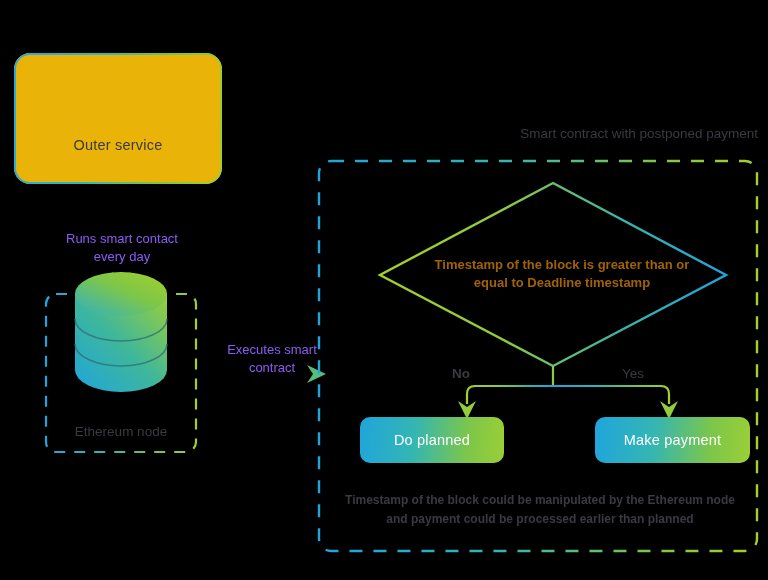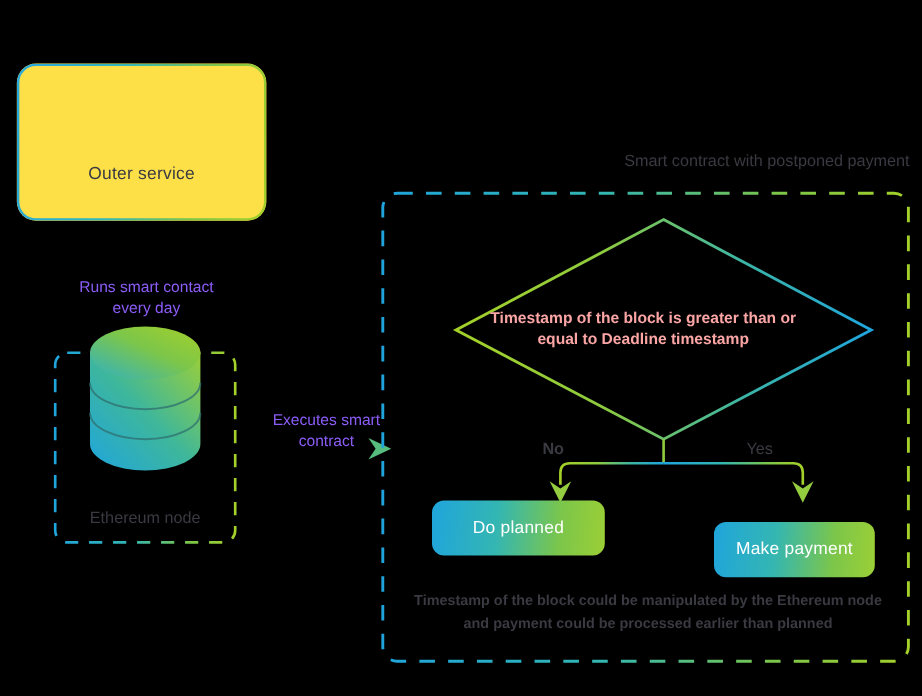--- a/index.html
+++ b/index.html
@@ -25,21 +25,21 @@
     position: absolute;
     box-sizing: border-box;
   }
   
   #outer-service-card {
     left: 14px;
     top: 53px;
     width: 208px;
     height: 131px;
     border-radius: 16px;
-    background: #fde047;
+    background: #eab308;
   }
   #outer-service-card .frame {
     position: absolute;
     inset: 0;
     border-radius: 16px;
     padding: 2px;
     background: linear-gradient(100deg, #29a8df 0%, #35b7b9 40%, #7cc54a 72%, #a4d029 100%);
     -webkit-mask:
        linear-gradient(#fff 0 0) content-box,
        linear-gradient(#fff 0 0);
@@ -78,28 +78,28 @@
     top: 126px;
     width: 440px;
     text-align: right;
     font-size: 13.5px;
     color: #3a3a42;
   }
 
   
   #decision-text {
     position: absolute;
-    left: 401px;
+    left: 427px;
     top: 256px;
     width: 270px;
     text-align: center;
     font-size: 13px;
     line-height: 18px;
     font-weight: 700;
-    color: #fca5a5;
+    color: #a16207;
   }
 
   
   .branch-label {
     position: absolute;
     font-size: 13.5px;
     color: #3a3a42;
   }
   #branch-label-no  { left: 452px; top: 366px; font-weight: bold; }
   #branch-label-yes { left: 622px; top: 366px; }
@@ -111,21 +111,21 @@
     border-radius: 10px;
     display: flex;
     align-items: center;
     justify-content: center;
     color: #ffffff;
     font-size: 14.5px;
     letter-spacing: 0.2px;
     background: linear-gradient(95deg, #1fa5dc 0%, #34b6b2 38%, #7cc64a 74%, #9bcf36 100%);
   }
   #do-nothing-button  { left: 360px; top: 417px; width: 144px; }
-  #make-payment-button{ left: 595px; top: 417px; width: 134px; margin-top: 18px; }
+  #make-payment-button{ left: 595px; top: 417px; width: 155px; }
 
   
   .edge-label {
     position: absolute;
     text-align: center;
     font-size: 13px;
     line-height: 18px;
     color: #8b5cf6;
   }
   #runs-label { left: 52px; top: 230px; width: 140px; }

